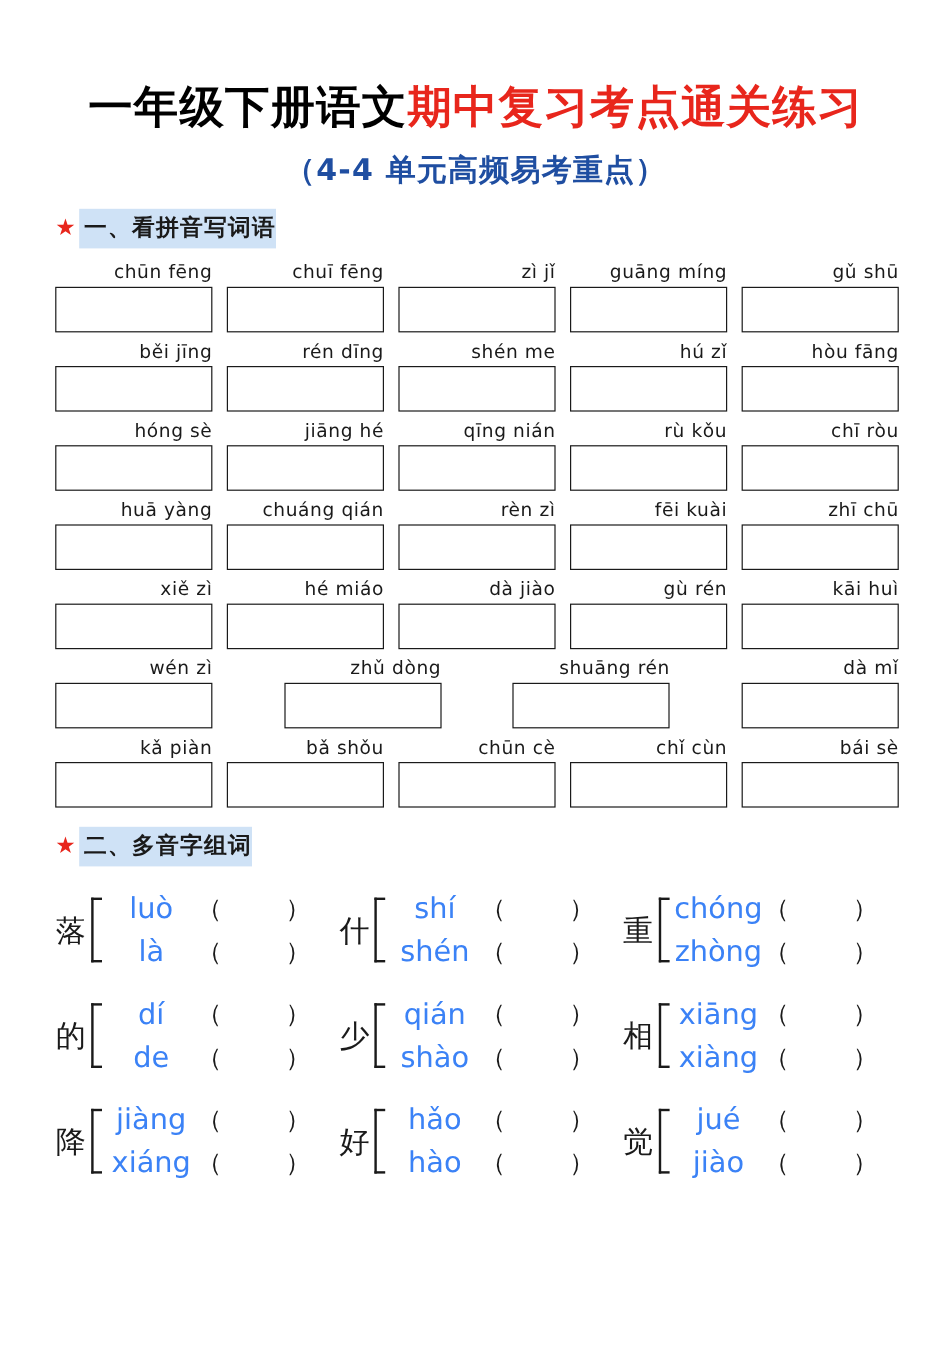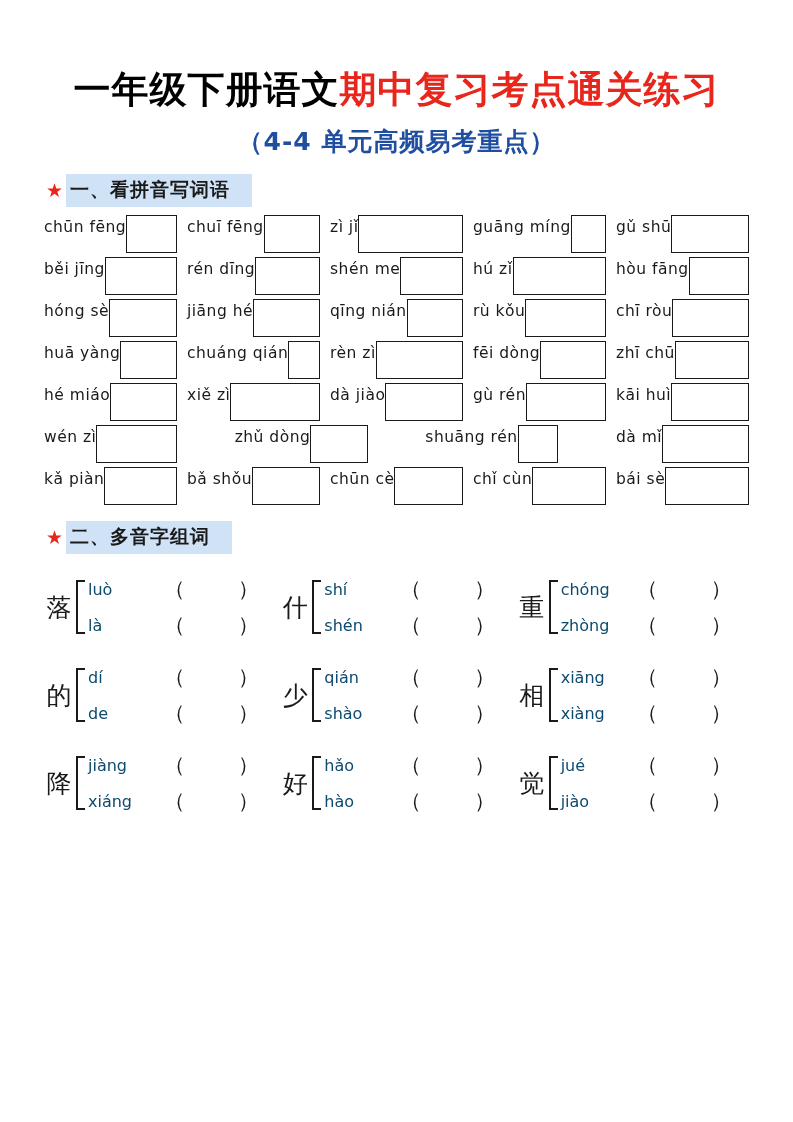--- a/index.html
+++ b/index.html
@@ -71,39 +71,39 @@
     font-size: 19px;
     line-height: 1;
     margin-right: 3px;
   }
   .sec-title {
     font-family: "DejaVu Sans", sans-serif;
     font-size: 19px;
     font-weight: bold;
     color: #1a1a1a;
     background: #cfe2f6;
-    padding: 3px 22px 4px 4px;
+    padding: 3px 0 4px 4px;
     letter-spacing: 1px;
   }
 
   
   .pinyin-grid {
     margin-top: 8px;
     padding: 0 8px;
   }
   .pinyin-row {
     display: flex;
     justify-content: space-between;
     margin-bottom: 4px;
   }
   .pinyin-cell {
     width: 133px;
     display: flex;
-    flex-direction: row;
-    align-items: flex-start;
+    flex-direction: column;
+    align-items: flex-end;
   }
   .pinyin-text {
     font-family: "DejaVu Sans", sans-serif;
     font-size: 15.5px;
     color: #1a1a1a;
     height: 24px;
     line-height: 24px;
     letter-spacing: 0.5px;
     white-space: nowrap;
   }
@@ -181,24 +181,25 @@
     padding: 2px 0;
   }
   .duo-line {
     display: flex;
     align-items: center;
     height: 30px;
     white-space: nowrap;
   }
   .duo-py {
     font-family: "DejaVu Sans", sans-serif;
-    font-size: 16px;
-    color: #0c4a6e;
+    font-size: 24px;
+    color: #3b82f6;
     min-width: 76px;
     display: inline-block;
+    text-align: center;
   }
   .duo-paren {
     font-family: "DejaVu Sans", sans-serif;
     font-size: 21px;
     color: #1a1a1a;
     letter-spacing: 1px;
   }
   .paren-gap {
     display: inline-block;
     width: 52px;
@@ -301,36 +302,36 @@
       </div>
       <div class="pinyin-cell">
         <div class="pinyin-text">chuáng qián</div>
         <div class="write-box"></div>
       </div>
       <div class="pinyin-cell">
         <div class="pinyin-text">rèn zì</div>
         <div class="write-box"></div>
       </div>
       <div class="pinyin-cell">
-        <div class="pinyin-text">fēi dòng</div>
+        <div class="pinyin-text">fēi kuài</div>
         <div class="write-box"></div>
       </div>
       <div class="pinyin-cell">
         <div class="pinyin-text">zhī chū</div>
         <div class="write-box"></div>
       </div>
     </div>
 
     <div class="pinyin-row">
       <div class="pinyin-cell">
+        <div class="pinyin-text">xiě zì</div>
+        <div class="write-box"></div>
+      </div>
+      <div class="pinyin-cell">
         <div class="pinyin-text">hé miáo</div>
-        <div class="write-box"></div>
-      </div>
-      <div class="pinyin-cell">
-        <div class="pinyin-text">xiě zì</div>
         <div class="write-box"></div>
       </div>
       <div class="pinyin-cell">
         <div class="pinyin-text">dà jiào</div>
         <div class="write-box"></div>
       </div>
       <div class="pinyin-cell">
         <div class="pinyin-text">gù rén</div>
         <div class="write-box"></div>
       </div>

